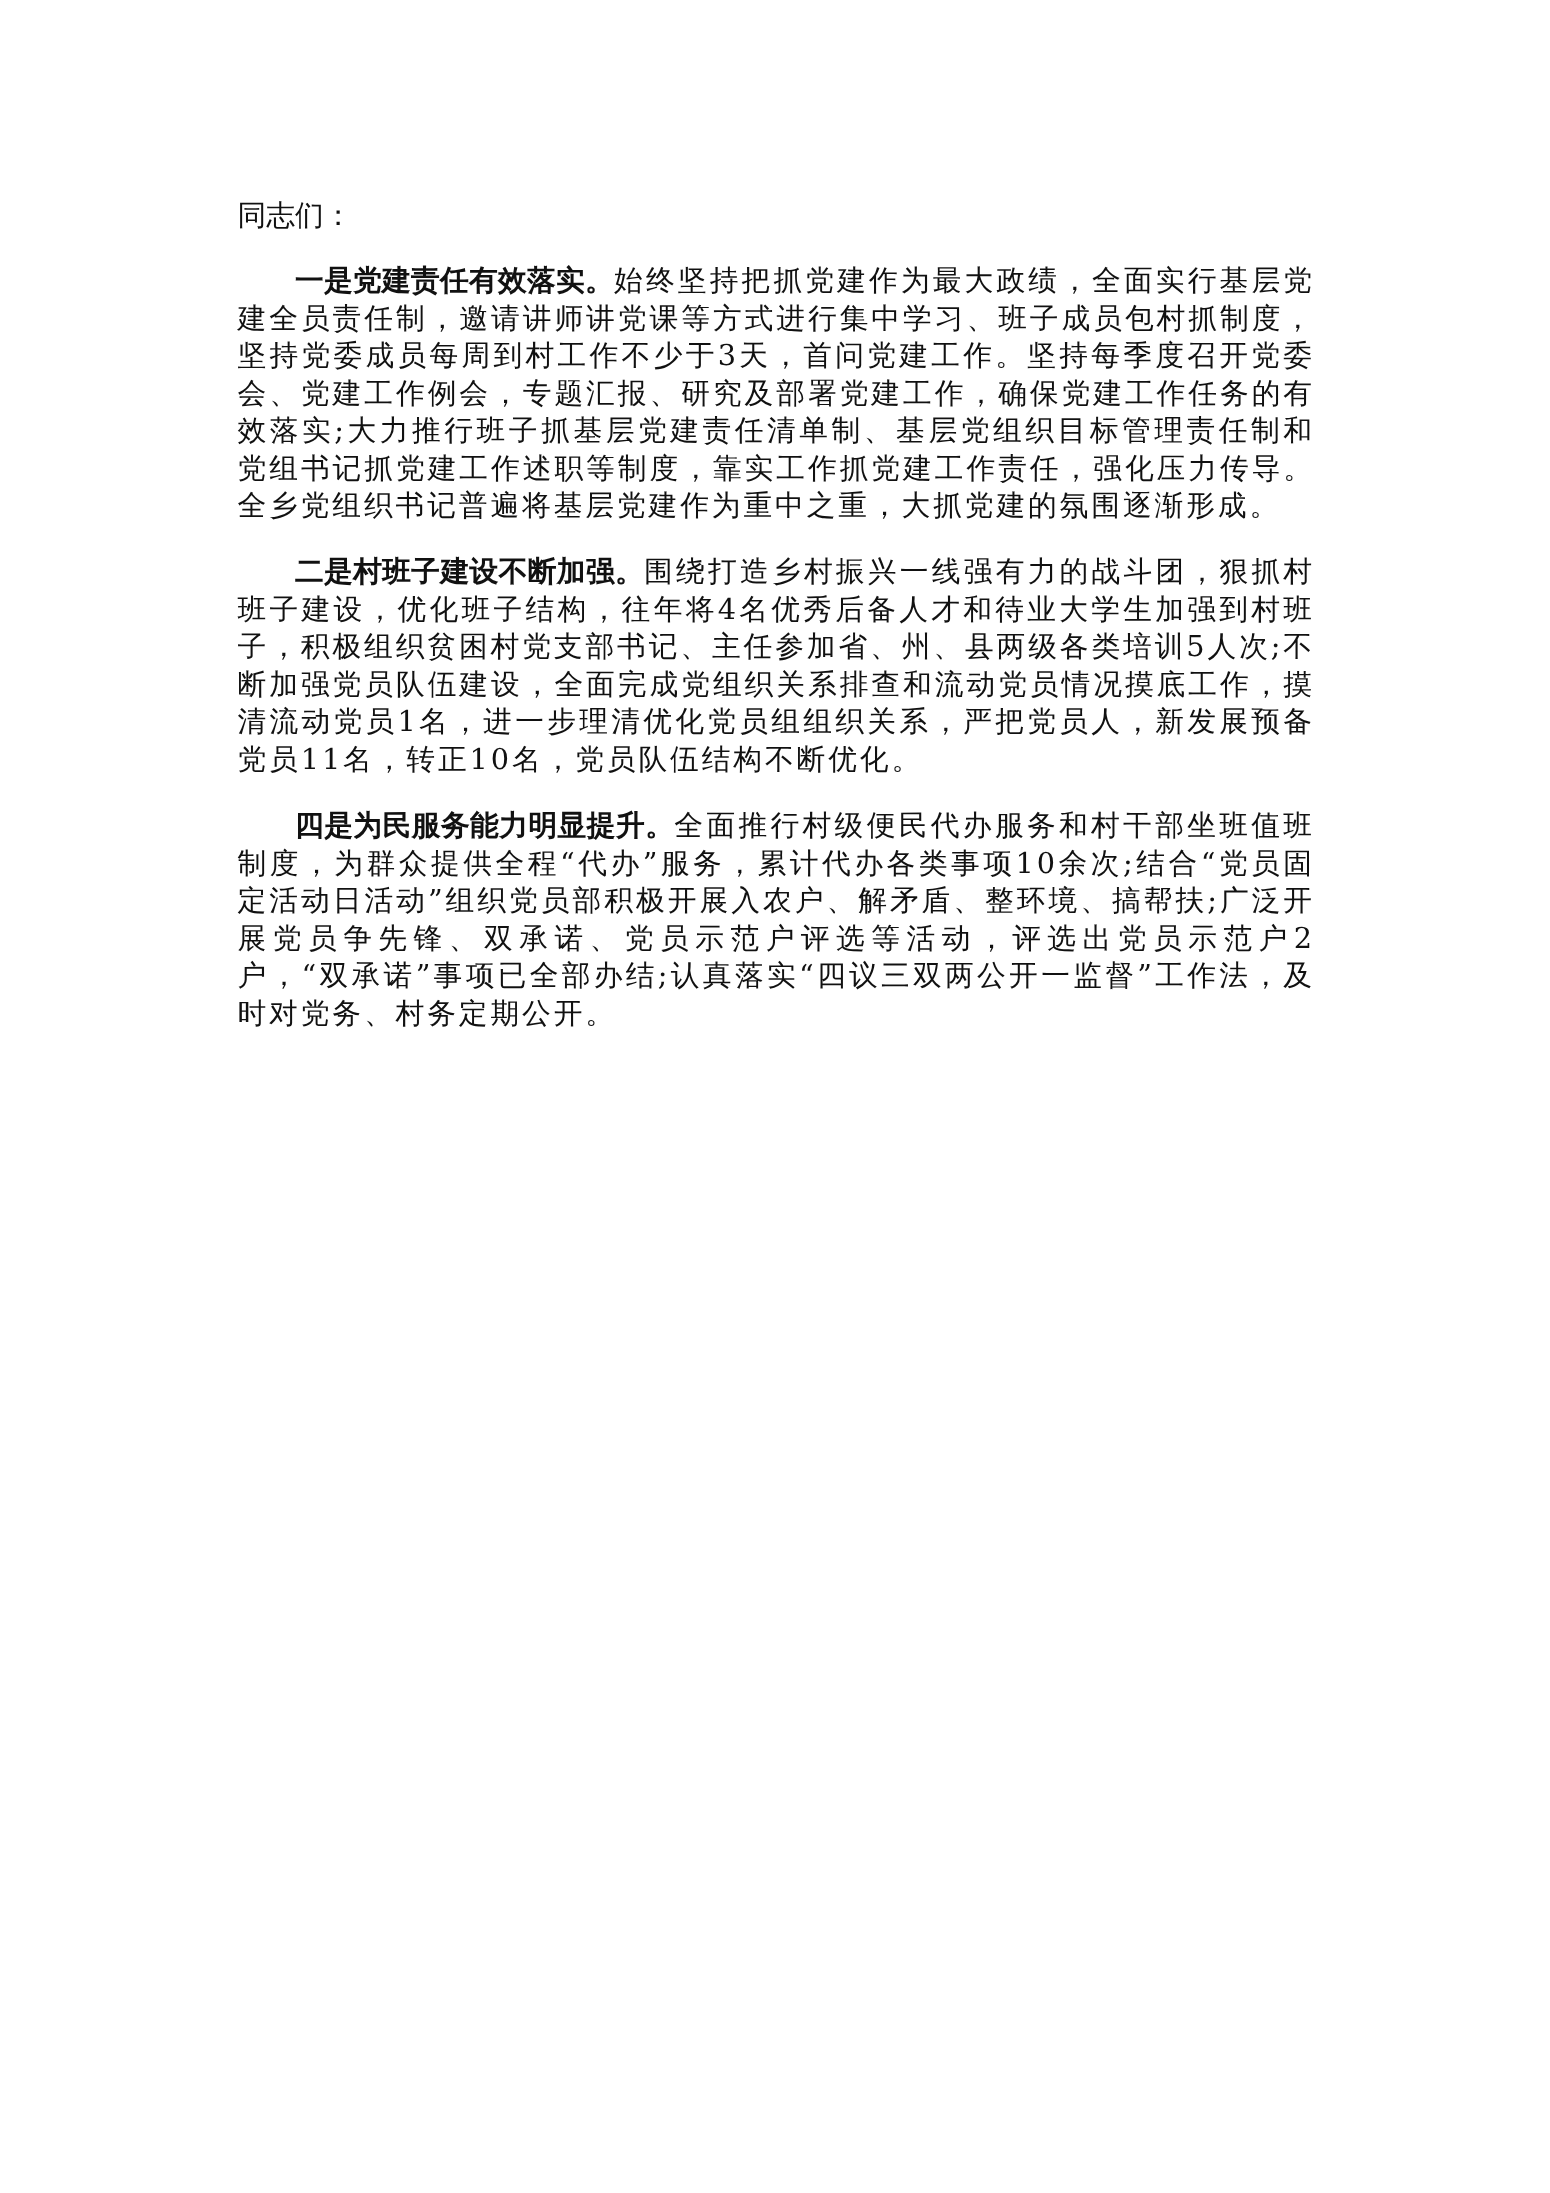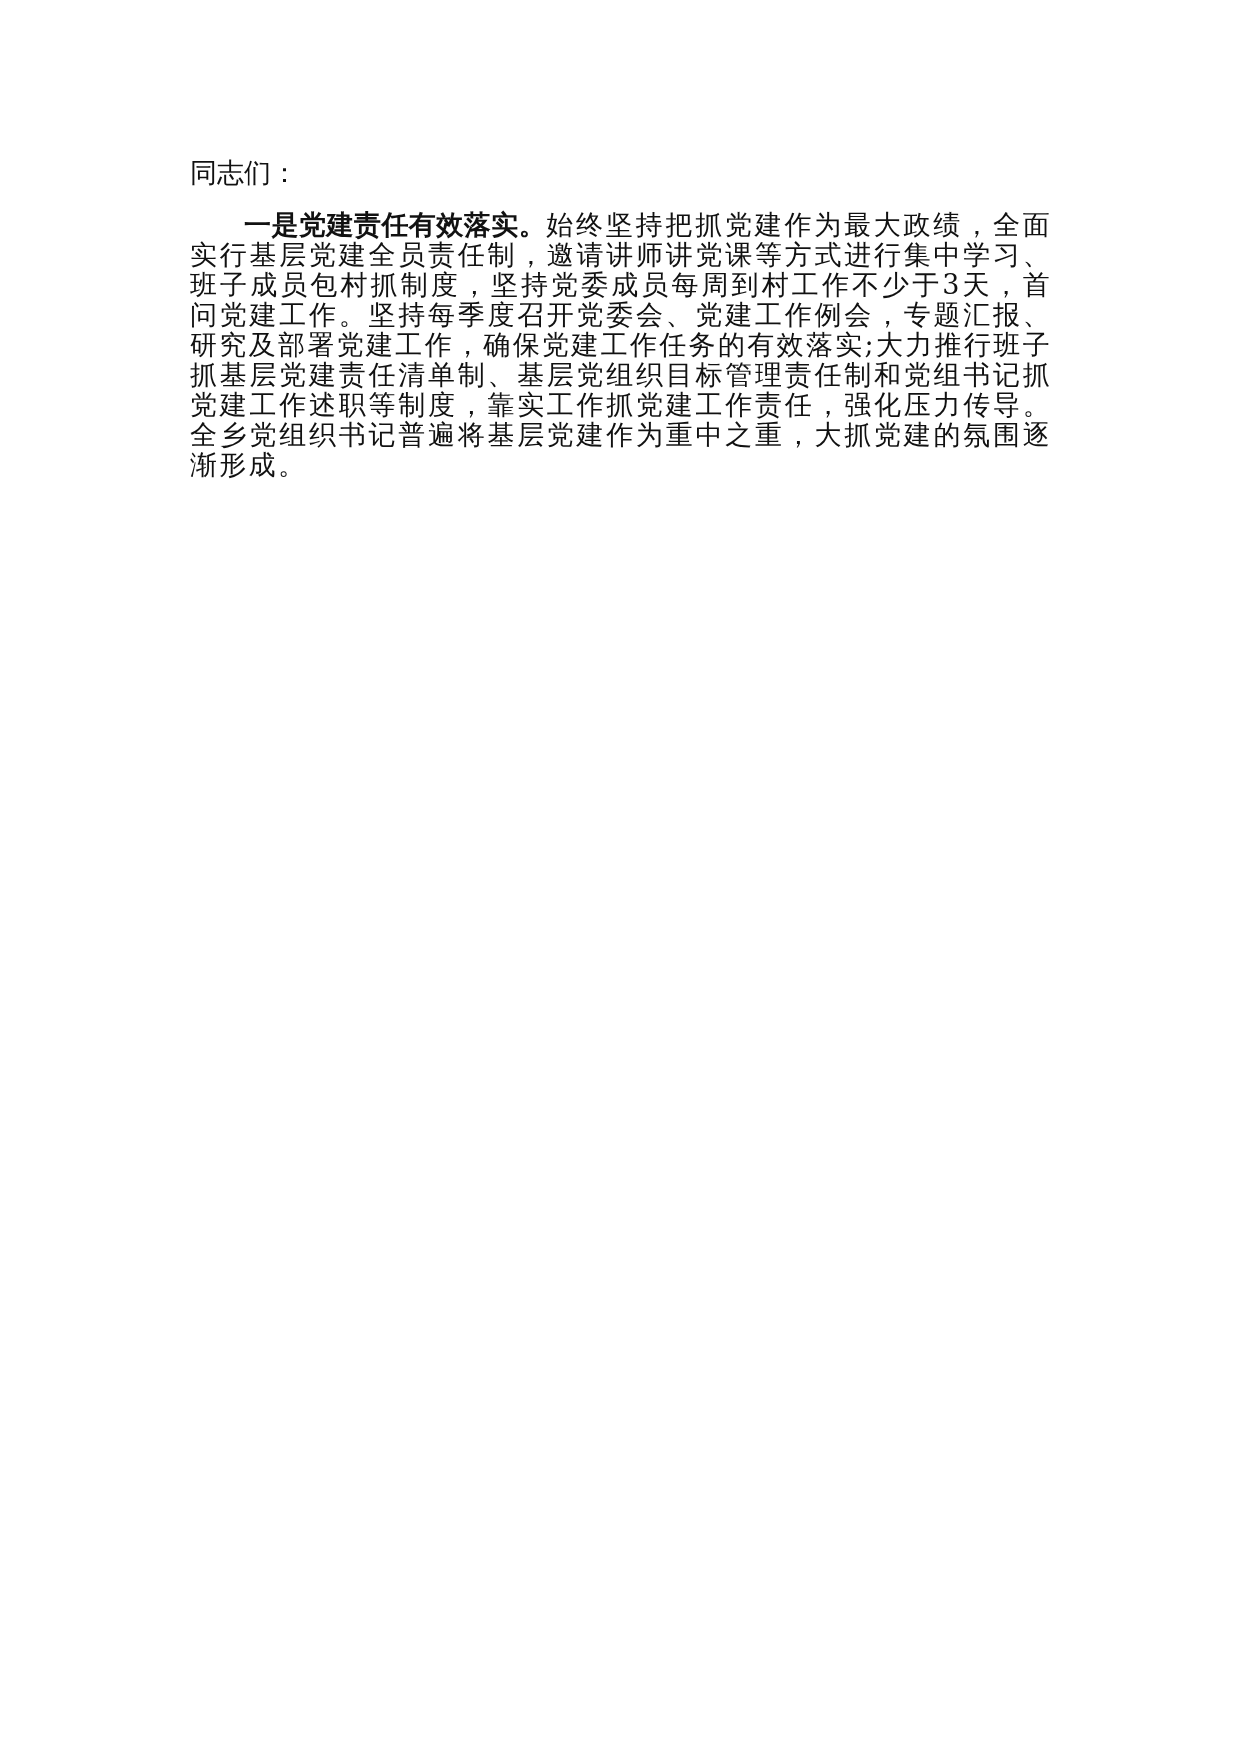--- a/index.html
+++ b/index.html
@@ -3,37 +3,43 @@
 <meta charset="utf-8">
 <style>
   html, body { margin: 0; padding: 0; background: #ffffff; }
   body { width: 1240px; height: 1754px; position: relative; overflow: hidden; }
   .page {
     position: absolute;
     left: 190px;
     top: 158px;
     width: 862px;
     font-family: "DejaVu Serif", "Liberation Serif", serif;
-    font-size: 27px;
+    font-size: 23px;
     line-height: 30px;
     color: #111111;
     text-align: justify;
   }
   .salutation { margin: 0 0 22px 0; }
   .para { margin: 0 0 23px 0; text-indent: 2em; letter-spacing: 2.3px; }
   .para b, .para .lead { font-weight: bold; letter-spacing: 0; }
 </style>
 </head>
 <body>
 
 <div class="page">
   <p class="salutation">同志们：</p>
 
 
 
   <p class="para">
     <span class="lead">一是党建责任有效落实。</span><span>始终坚持把抓党建作为最大政绩，全面实行基层党建全员责任制，邀请讲师讲党课等方式进行集中学习、班子成员包村抓制度，坚持党委成员每周到村工作不少于3天，首问党建工作。坚持每季度召开党委会、党建工作例会，专题汇报、研究及部署党建工作，确保党建工作任务的有效落实;大力推行班子抓基层党建责任清单制、基层党组织目标管理责任制和党组书记抓党建工作述职等制度，靠实工作抓党建工作责任，强化压力传导。全乡党组织书记普遍将基层党建作为重中之重，大抓党建的氛围逐渐形成。</span>
   </p>
 
+  <p class="para">
+    <span class="lead">二是村班子建设不断加强。</span><span>围绕打造乡村振兴一线强有力的战斗团，狠抓村班子建设，优化班子结构，往年将4名优秀后备人才和待业大学生加强到村班子，积极组织贫困村党支部书记、主任参加省、州、县两级各类培训5人次;不断加强党员队伍建设，全面完成党组织关系排查和流动党员情况摸底工作，摸清流动党员1名，进一步理清优化党员组组织关系，严把党员人，新发展预备党员11名，转正10名，党员队伍结构不断优化。</span>
+  </p>
 
 
+  <p class="para">
+    <span class="lead">四是为民服务能力明显提升。</span><span>全面推行村级便民代办服务和村干部坐班值班制度，为群众提供全程“代办”服务，累计代办各类事项10余次;结合“党员固定活动日活动”组织党员部积极开展入农户、解矛盾、整环境、搞帮扶;广泛开展党员争先锋、双承诺、党员示范户评选等活动，评选出党员示范户2户，“双承诺”事项已全部办结;认真落实“四议三双两公开一监督”工作法，及时对党务、村务定期公开。</span>
+  </p>
 
 </div>
 
 </body></html>

